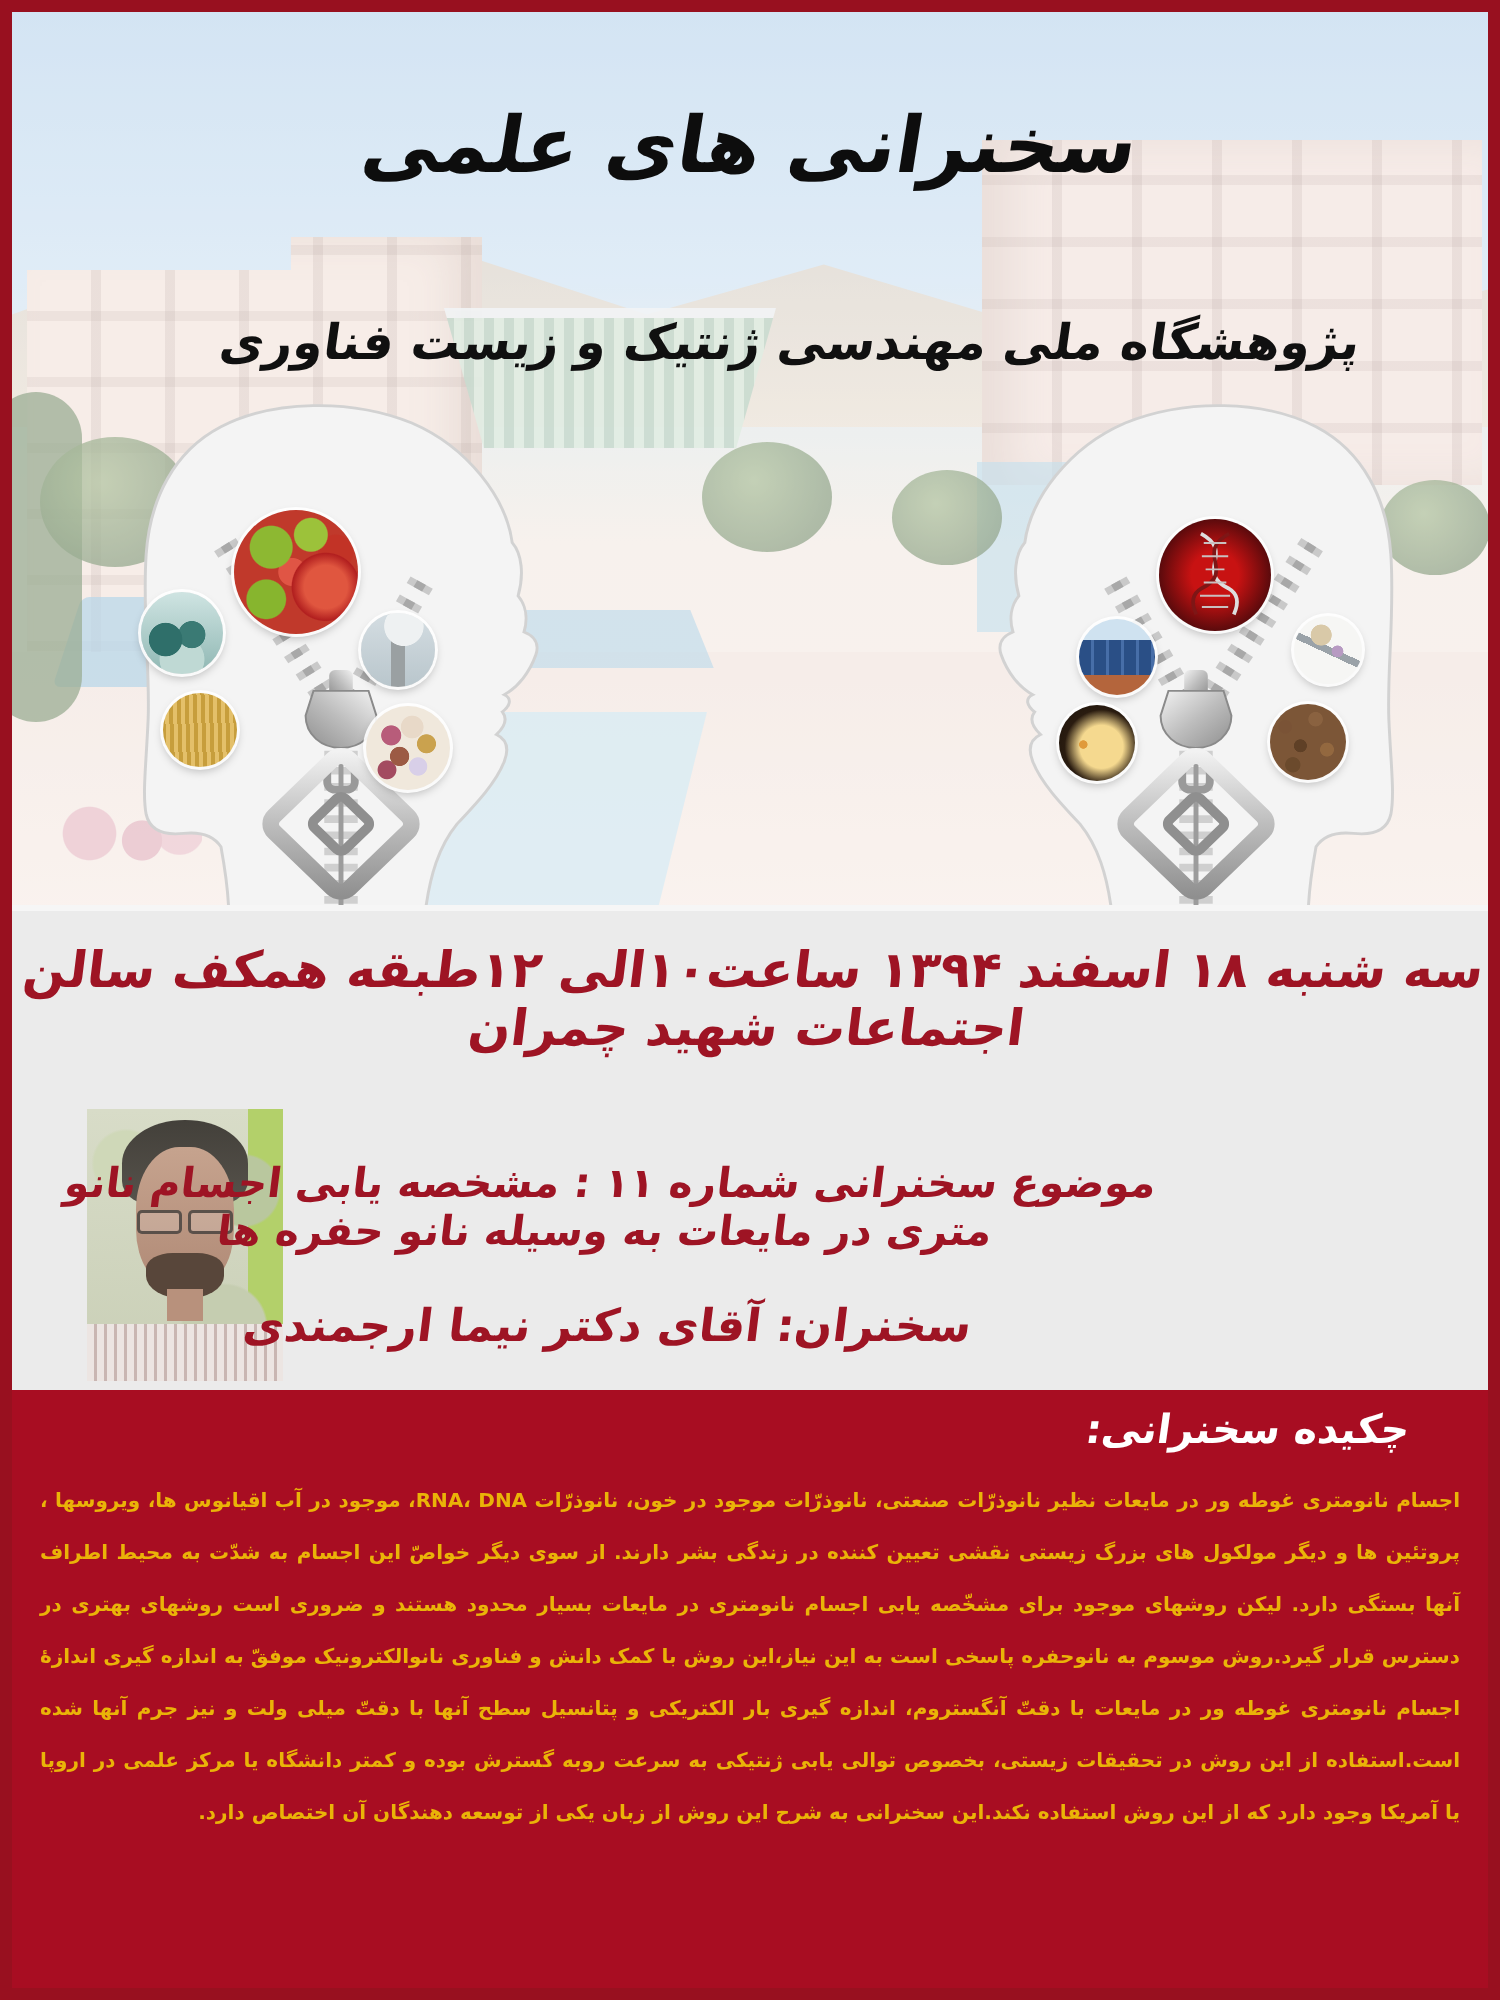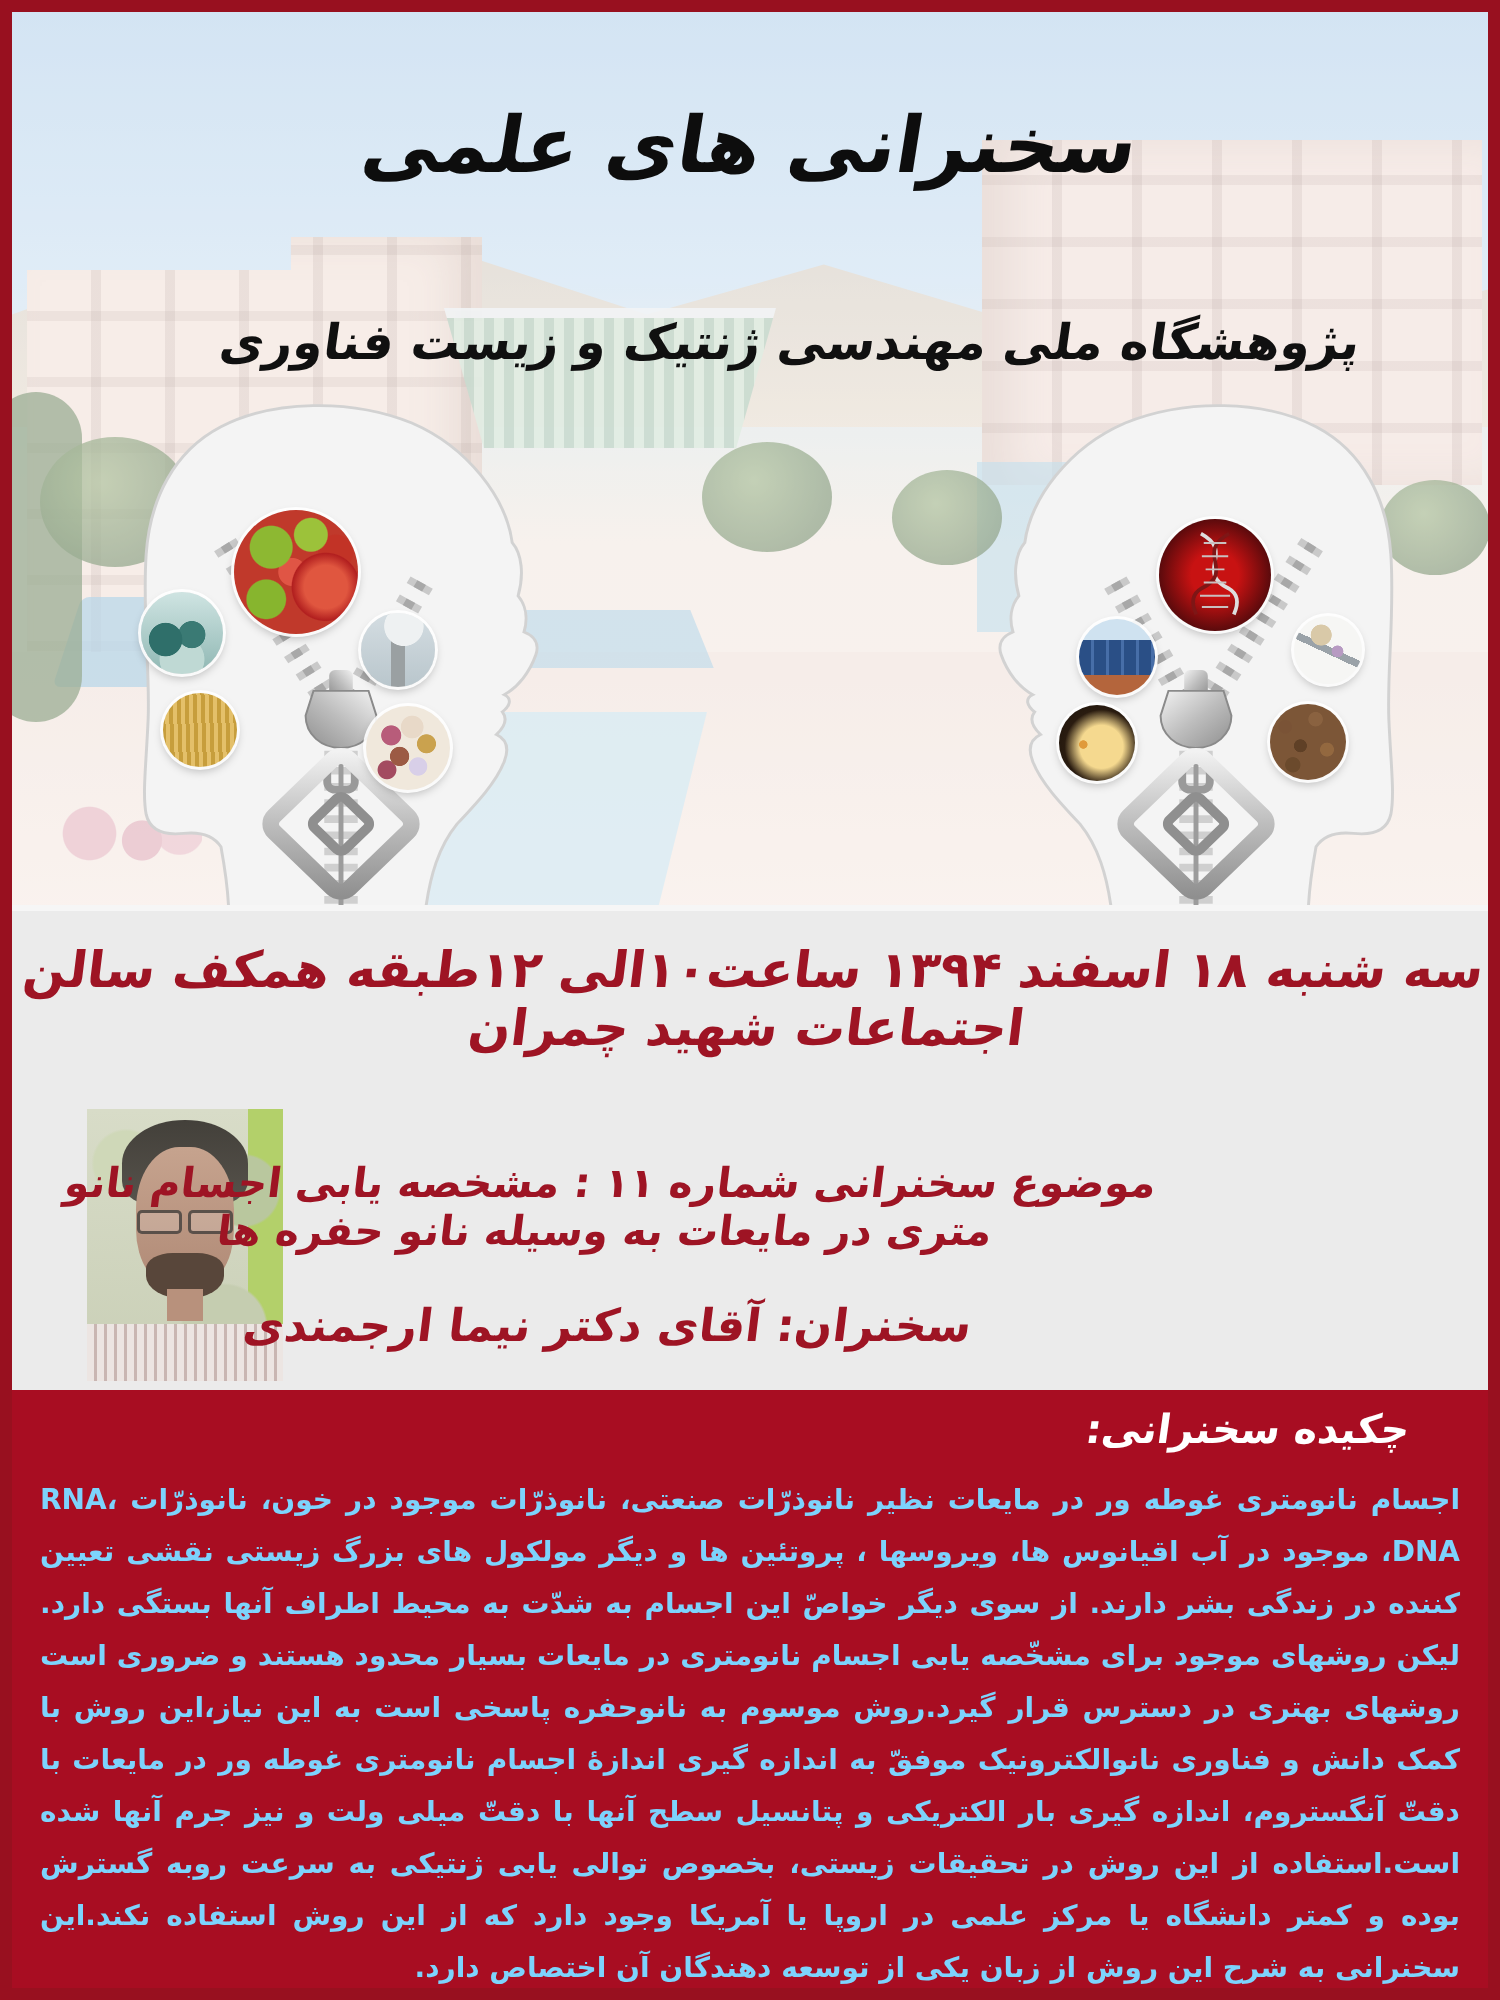--- a/index.html
+++ b/index.html
@@ -144,22 +144,22 @@
     background:#58463a; border-radius:34% 34% 50% 50%; }
   .sp-neck { position:absolute; left:41%; top:66%; width:18%; height:12%; background:#b8917c; }
   .sp-shirt { position:absolute; left:0; bottom:0; width:100%; height:21%;
     background:repeating-linear-gradient(90deg,#ece5e2 0 7px,#c9b6b2 7px 10px); }
 
   
   .abstract-section { position:relative; height:598px; background:#a80d22; }
   .abstract-heading { position:absolute; top:16px; right:78px; margin:0;
     font-size:40px; font-weight:bold; color:#ffffff; transform:skewX(-8deg); }
   .abstract-body { position:absolute; top:84px; right:28px; left:28px; margin:0;
-    direction:rtl; text-align:justify; font-size:28px; font-weight:bold;
-    line-height:52px; color:#7dd3fc; }
+    direction:rtl; text-align:justify; font-size:20px; font-weight:bold;
+    line-height:52px; color:#eab308; }
 </style>
 </head>
 <body>
 
 <div class="page">
 
   <section class="photo-section">
     <div class="bg-layer">
       <div class="mountains"></div>
       <div class="building-right"></div>

